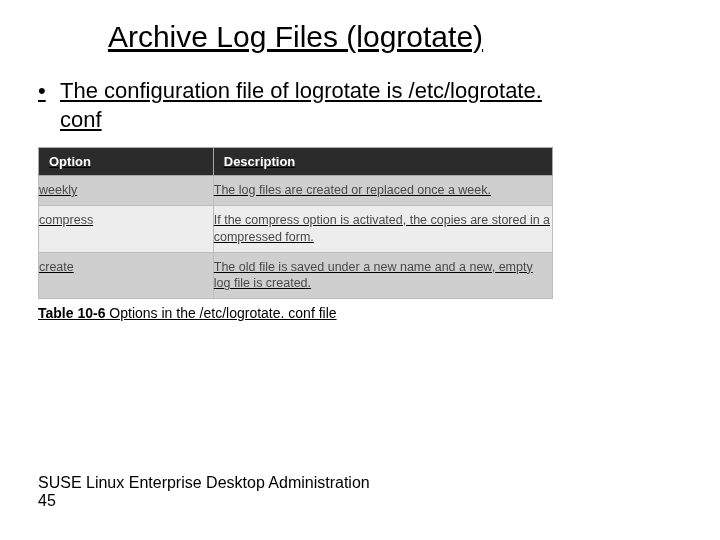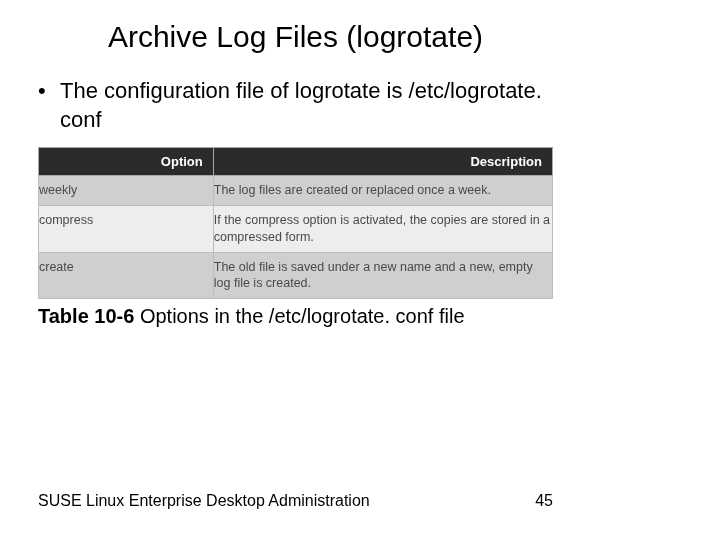--- a/index.html
+++ b/index.html
@@ -10,20 +10,21 @@
     background: #fff;
     font-family: Arial, Helvetica, sans-serif;
     color: #000;
     position: relative;
   }
   .slide {
     width: 591px;
     height: 540px;
     position: relative;
     box-sizing: border-box;
+    text-decoration: underline;
   }
   .title {
     text-align: center;
     font-size: 30px;
     line-height: 1.25;
     padding-top: 18px;
     font-weight: normal;
   }
   .bullet-wrap {
     padding: 20px 38px 0 38px;
@@ -41,21 +42,21 @@
     padding: 12px 38px 0 38px;
   }
   table {
     width: 100%;
     border-collapse: collapse;
     font-family: Arial, Helvetica, sans-serif;
   }
   thead th {
     background: #2b2b2b;
     color: #fff;
-    text-align: right;
+    text-align: left;
     font-weight: bold;
     font-size: 13px;
     padding: 6px 10px;
     border: 1px solid #a8a8a8;
   }
   tbody td {
     font-size: 12.5px;
     color: #4a4a4a;
     padding: 6px 0;
     border: 1px solid #bdbdbd;
@@ -64,33 +65,34 @@
   }
   tbody tr:nth-child(odd) td {
     background: #cfcfcf;
   }
   tbody tr:nth-child(even) td {
     background: #ededed;
   }
   .col-option { width: 34%; }
   .caption {
     padding: 6px 38px 0 38px;
-    font-size: 20px;
+    font-size: 14px;
   }
   .caption .bold { font-weight: bold; }
   .footer {
     position: absolute;
     bottom: 30px;
     left: 0;
     width: 100%;
     box-sizing: border-box;
     padding: 0 38px;
     display: flex;
     justify-content: space-between;
     font-size: 16px;
+    flex-direction: column;
   }
 </style>
 </head>
 <body>
 
 <div class="slide">
 
   <div class="title">
     <span>Archive Log Files (logrotate)</span><br>
   </div>

